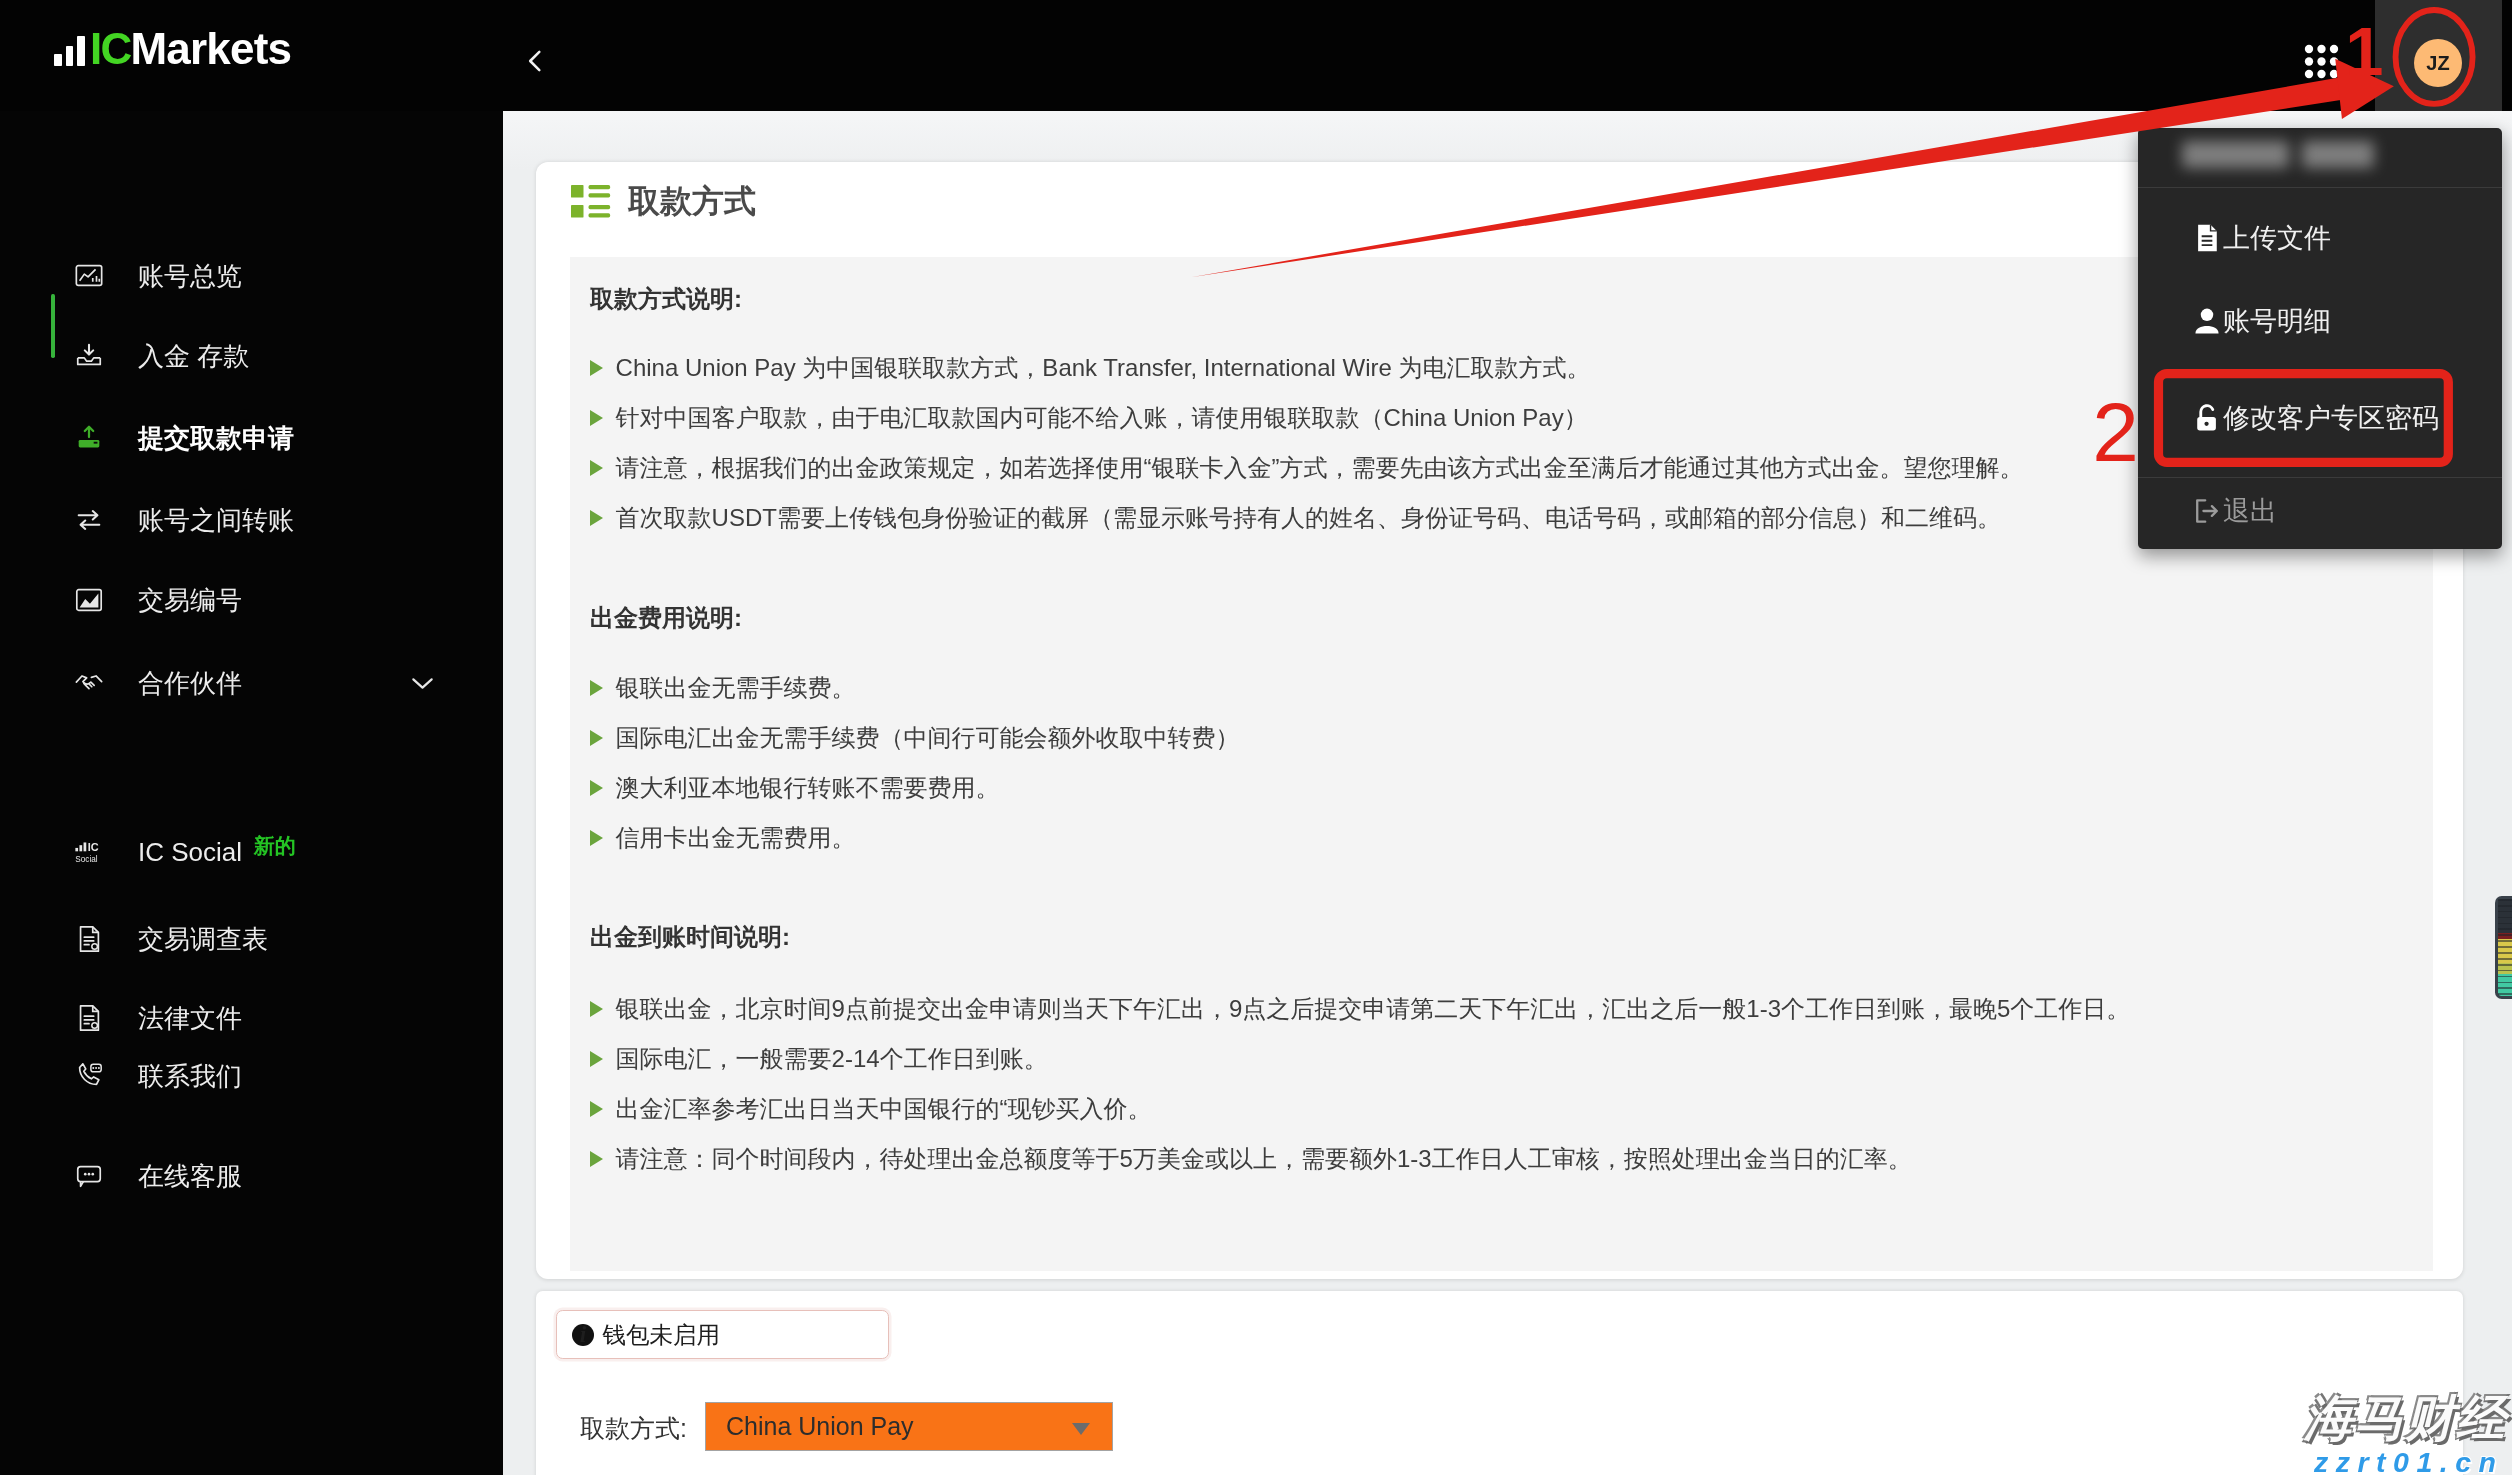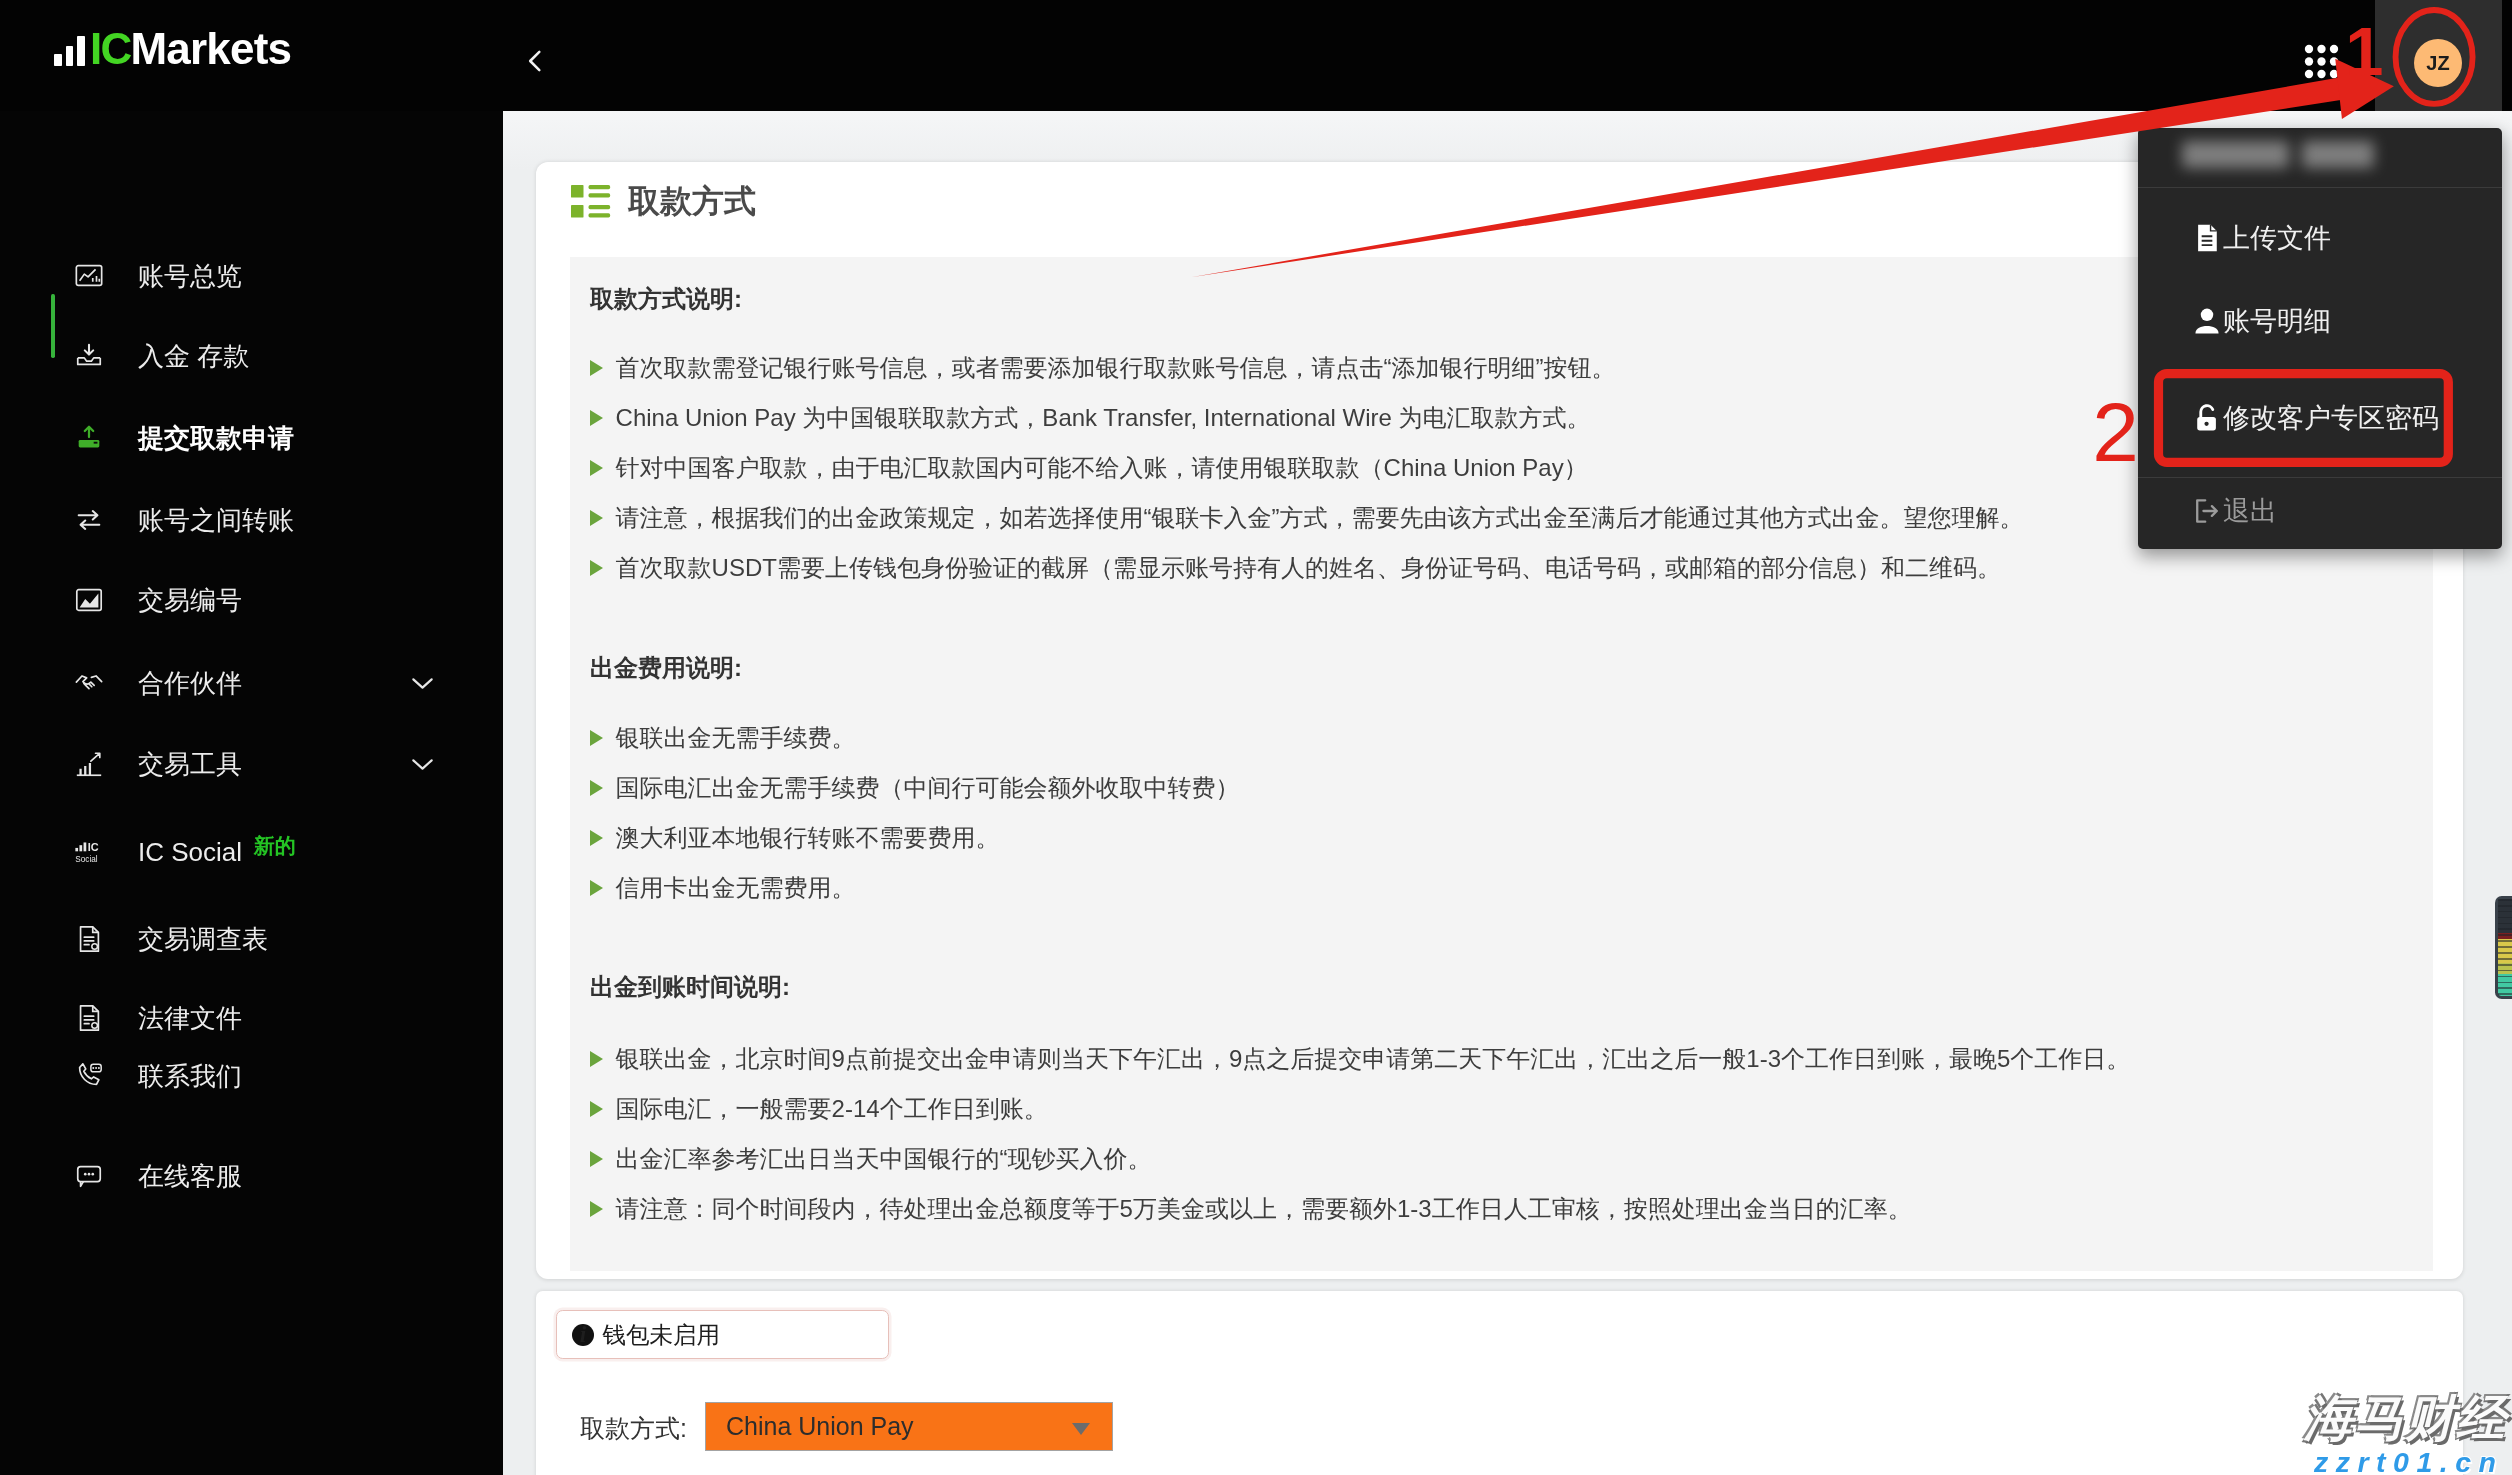--- a/index.html
+++ b/index.html
@@ -171,31 +171,20 @@
   <div class="sb-item" style="top:547px">
     <svg class="sb-ic" width="30" height="30" viewBox="0 0 32 32">
       <path d="M2.5 15 L8.5 8.5 L13.5 10.5 L9.5 14.5 C12.5 18 15.5 18 18 15 L21.5 18.5 M29.5 14.5 L23.5 8.5 L18.5 10 M13 19 l3 3 M16 17 l3 3 M10.5 16.5 l3 3" fill="none" stroke="#e6e6e6" stroke-width="1.8" stroke-linecap="round" stroke-linejoin="round"></path>
     </svg>
     <span class="sb-lb">合作伙伴</span>
     <svg class="sb-ch" width="25" height="15" viewBox="0 0 30 18">
       <polyline points="4,4 15,14 26,4" fill="none" stroke="#e6e6e6" stroke-width="2.6" stroke-linecap="round" stroke-linejoin="round"></polyline>
     </svg>
   </div>
 
-  <div class="sb-item" style="top:628px">
-    <svg class="sb-ic" width="30" height="30" viewBox="0 0 32 32">
-      <path d="M3 28 h26" stroke="#e6e6e6" stroke-width="1.8"></path>
-      <path d="M7 28 v-7 M12 28 v-10 M17 28 v-13" stroke="#e6e6e6" stroke-width="2.4"></path>
-      <path d="M18 13 L27 5 M23 4.5 h4.5 v4.5" fill="none" stroke="#e6e6e6" stroke-width="1.8" stroke-linecap="round" stroke-linejoin="round"></path>
-    </svg>
-    <span class="sb-lb">交易工具</span>
-    <svg class="sb-ch" width="25" height="15" viewBox="0 0 30 18">
-      <polyline points="4,4 15,14 26,4" fill="none" stroke="#e6e6e6" stroke-width="2.6" stroke-linecap="round" stroke-linejoin="round"></polyline>
-    </svg>
-  </div>
 
   <div class="sb-item" style="top:716px">
     <svg class="sb-ic" width="37" height="34" viewBox="0 0 44 40">
       <rect x="2" y="14" width="4" height="5" fill="#e8e8e8"></rect>
       <rect x="8" y="10" width="4" height="9" fill="#e8e8e8"></rect>
       <rect x="14" y="6" width="4" height="13" fill="#e8e8e8"></rect>
       <text class="ics-txt" x="20" y="19" font-size="16" font-weight="bold">IC</text>
       <text class="ics-txt" x="2" y="34" font-size="12">Social</text>
     </svg>
     <span class="sb-lb">IC Social</span>
@@ -258,24 +247,20 @@
       </g>
     </svg>
     <h1 class="page-title">取款方式</h1>
   </div>
 
   <div class="info-box">
     <div class="sec-h">取款方式说明:</div>
     <div class="gap-b"></div>
     <div class="bl">
         <i class="arr"></i>
-        <span>首次取款需登记银行账号信息，或者需要添加银行取款账号信息，请点击“添加银行明细”按钮。</span>
-      </div>
-    <div class="bl">
-        <i class="arr"></i>
         <span>China Union Pay 为中国银联取款方式，Bank Transfer, International Wire 为电汇取款方式。</span>
       </div>
     <div class="bl">
         <i class="arr"></i>
         <span>针对中国客户取款，由于电汇取款国内可能不给入账，请使用银联取款（China Union Pay）</span>
       </div>
     <div class="bl">
         <i class="arr"></i>
         <span>请注意，根据我们的出金政策规定，如若选择使用“银联卡入金”方式，需要先由该方式出金至满后才能通过其他方式出金。望您理解。</span>
       </div>

